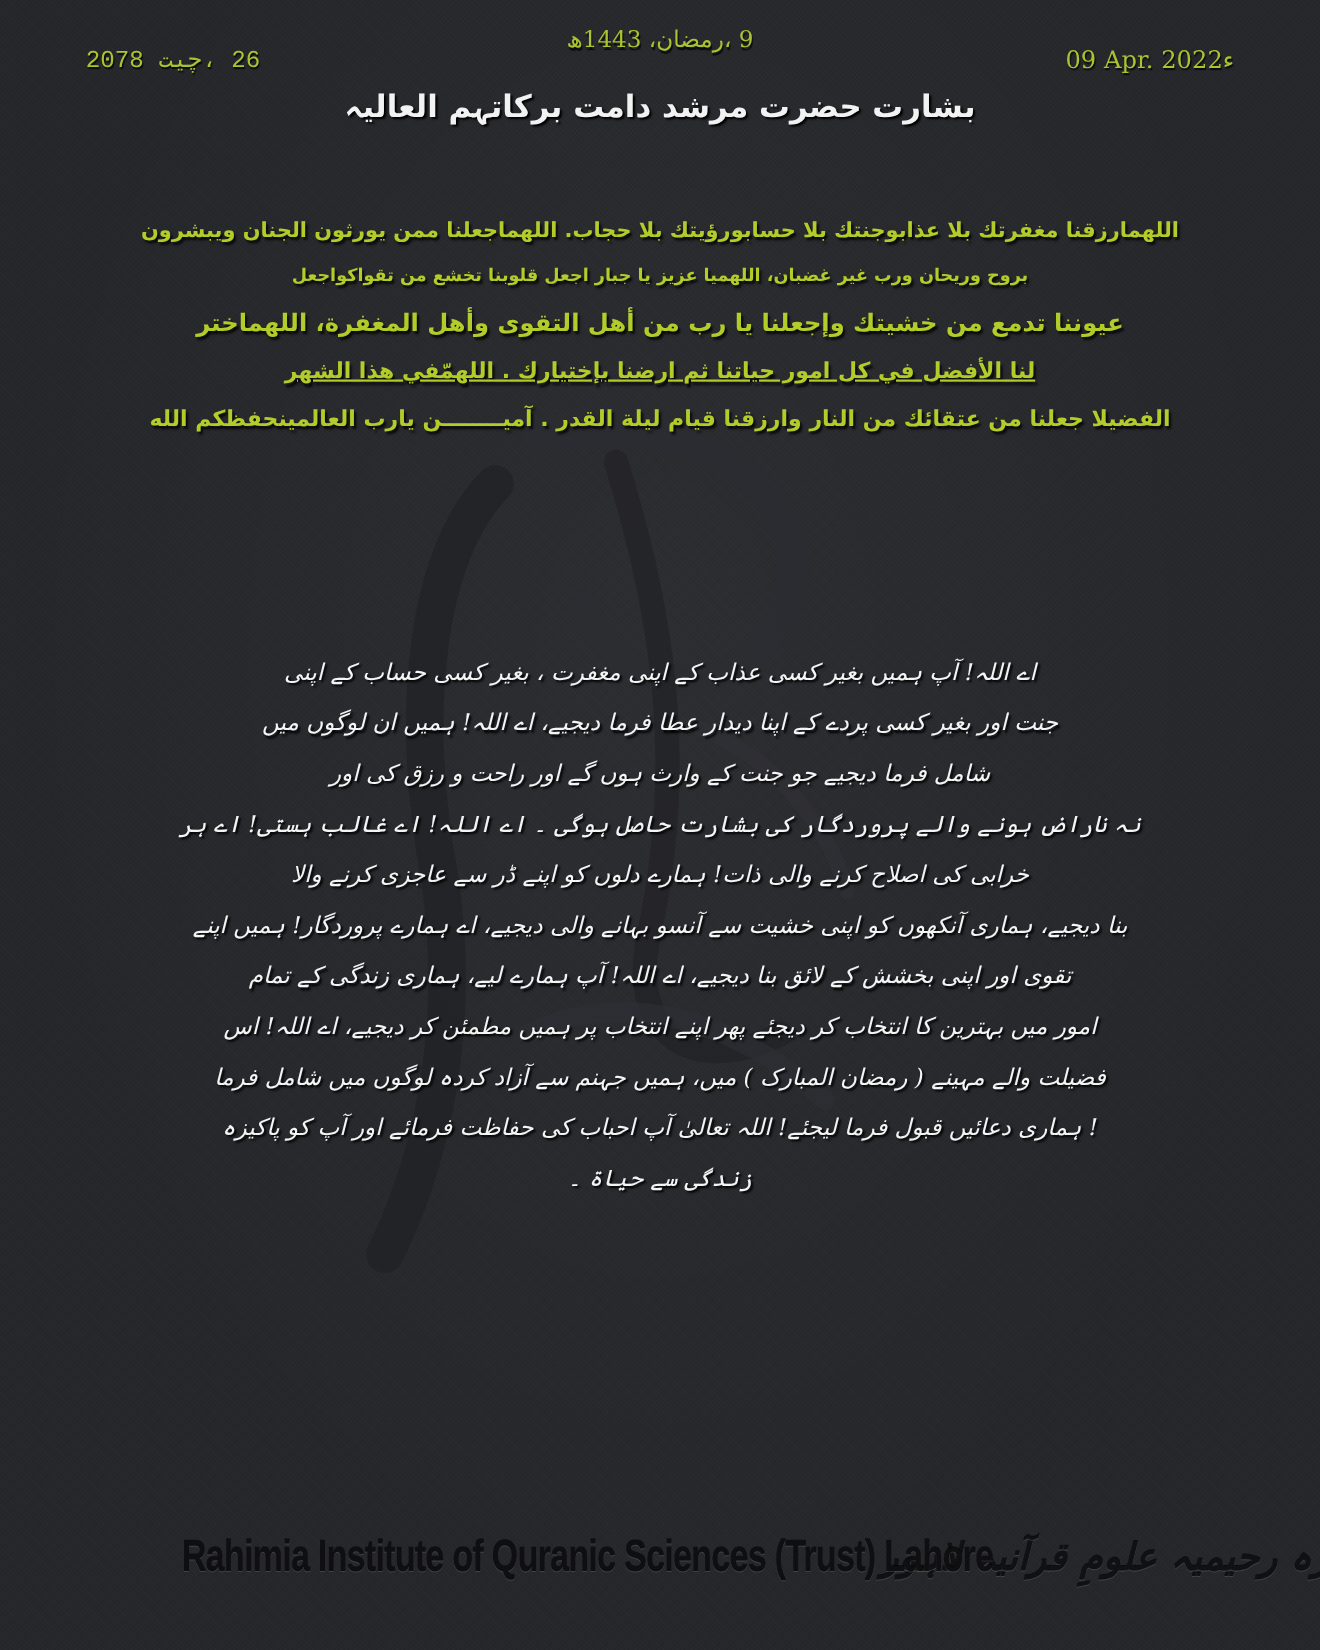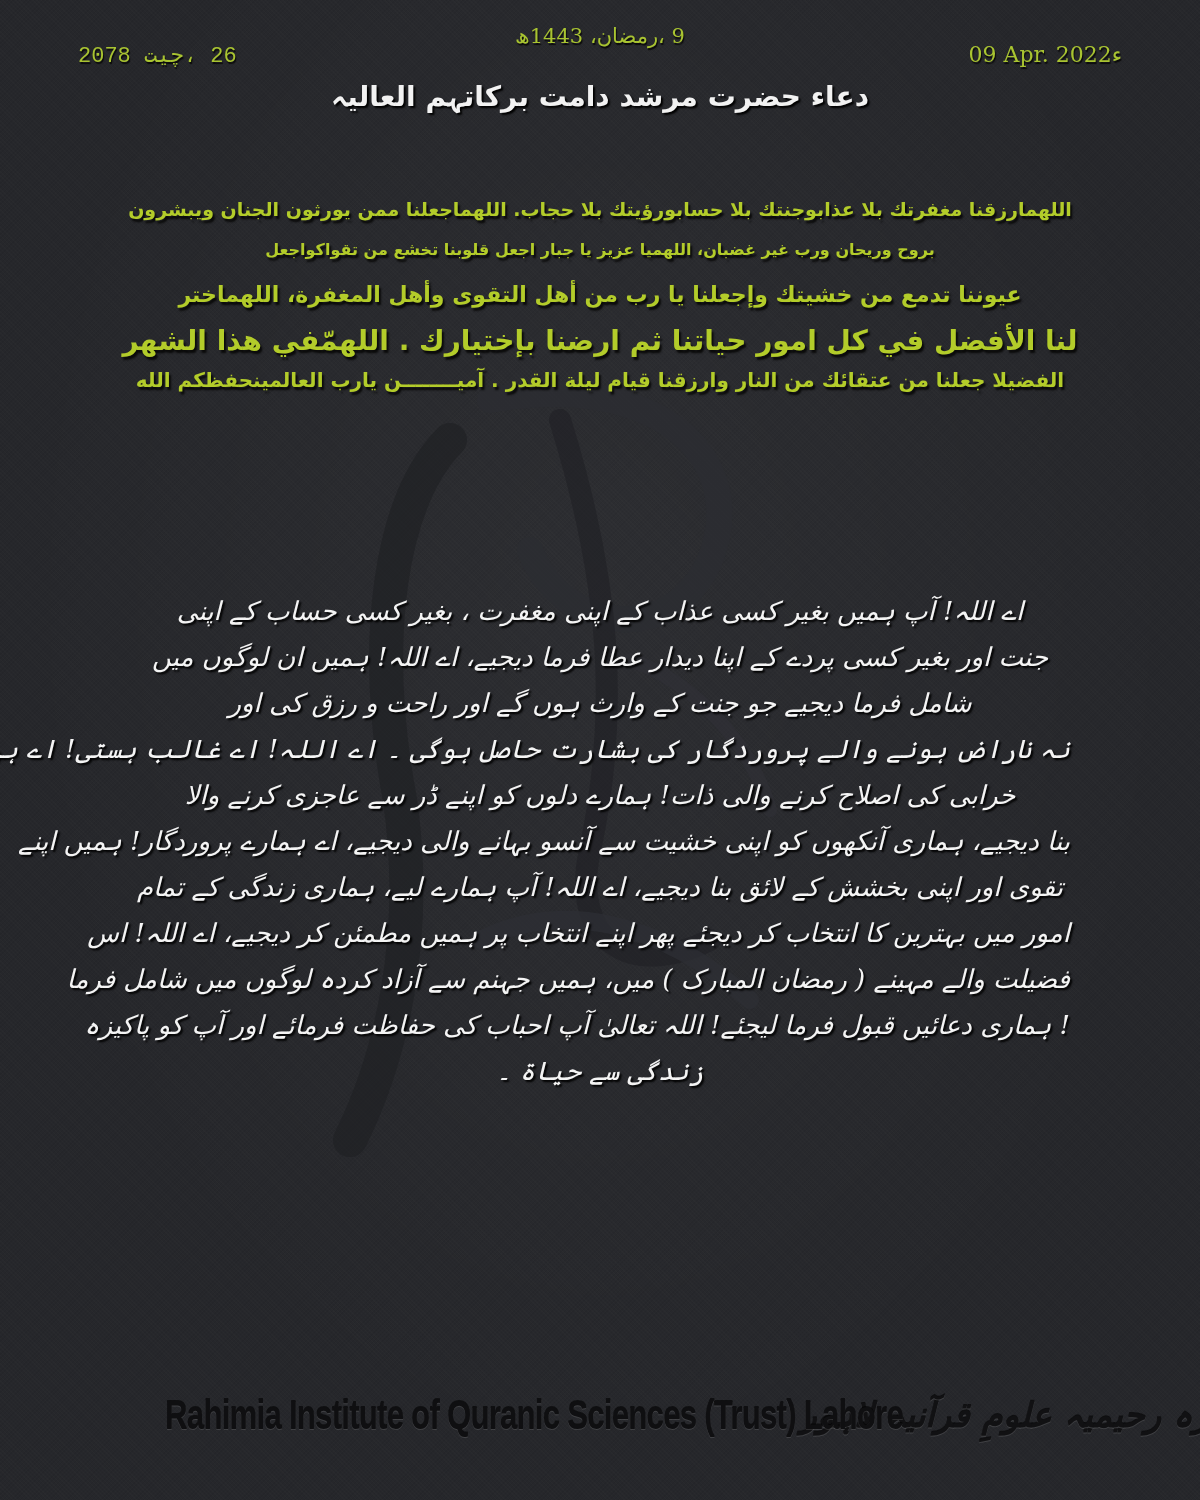--- a/index.html
+++ b/index.html
@@ -75,41 +75,41 @@
       font-weight: bold;
     }
     .arabic .line {
       display: block;
       white-space: nowrap;
       line-height: 1;
     }
     .arabic .l1 { font-size: 19px; height: 42px; }
     .arabic .l2 { font-size: 16px; height: 42px; }
     .arabic .l3 { font-size: 22px; height: 43px; }
-    .arabic .l4 { font-size: 28px; height: 43px; }
+    .arabic .l4 { font-size: 20px; height: 43px; text-decoration: underline; }
     .arabic .l5 { font-size: 20px; height: 42px; }
     .arabic .l6 { font-size: 21px; height: 42px; }
 
     
     .urdu {
       position: absolute;
       left: 130px;
       width: 940px;
       top: 588px;
       direction: rtl;
       text-align: center;
       color: #f4f4f4;
       text-shadow: 2px 2px 2px #000;
       font-family: "DejaVu Serif", serif;
       font-style: italic;
     }
     .urdu .line {
       display: block;
       white-space: nowrap;
-      font-size: 26px;
+      font-size: 21px;
       height: 46px;
       line-height: 46px;
     }
 
     
     .footer {
       position: absolute;
       left: 0; right: 0;
       top: 1380px;
       height: 70px;
@@ -151,21 +151,21 @@
     <path d="M230 40 C 280 200, 290 330, 260 470 C 240 560, 300 600, 380 560" stroke="#1f2024" stroke-width="22" opacity="0.6"></path>
     <path d="M150 560 C 230 520, 330 540, 420 620" stroke="#2e2f34" stroke-width="18" opacity="0.7"></path>
     <path d="M300 280 C 360 300, 420 360, 440 430" stroke="#303137" stroke-width="14" opacity="0.6"></path>
   </g>
 </svg>
 
 <header>
   <div class="date date-left" dir="rtl">26 ،چیت 2078</div>
   <div class="date date-center" dir="rtl">9 ،رمضان، 1443ھ</div>
   <div class="date date-right">09 Apr. 2022ء</div>
-  <div class="title">دعاء حضرت مرشد دامت برکاتہم العالیہ</div>
+  <div class="title">بشارت حضرت مرشد دامت برکاتہم العالیہ</div>
 </header>
 
 <section class="arabic">
   <span class="line l1">اللهمارزقنا مغفرتك بلا عذابوجنتك بلا حسابورؤيتك بلا حجاب. اللهماجعلنا ممن يورثون الجنان ويبشرون</span>
   <span class="line l2">بروح وريحان ورب غير غضبان، اللهميا عزيز يا جبار اجعل قلوبنا تخشع من تقواكواجعل</span>
   <span class="line l3">عيوننا تدمع من خشيتك وإجعلنا يا رب من أهل التقوى وأهل المغفرة، اللهماختر</span>
   <span class="line l4">لنا الأفضل في كل امور حياتنا ثم ارضنا بإختيارك . اللهمّفي هذا الشهر</span>
   <span class="line l5">الفضيلا جعلنا من عتقائك من النار وارزقنا قيام ليلة القدر . آميــــــــن يارب العالمينحفظكم الله</span>
 </section>
 

